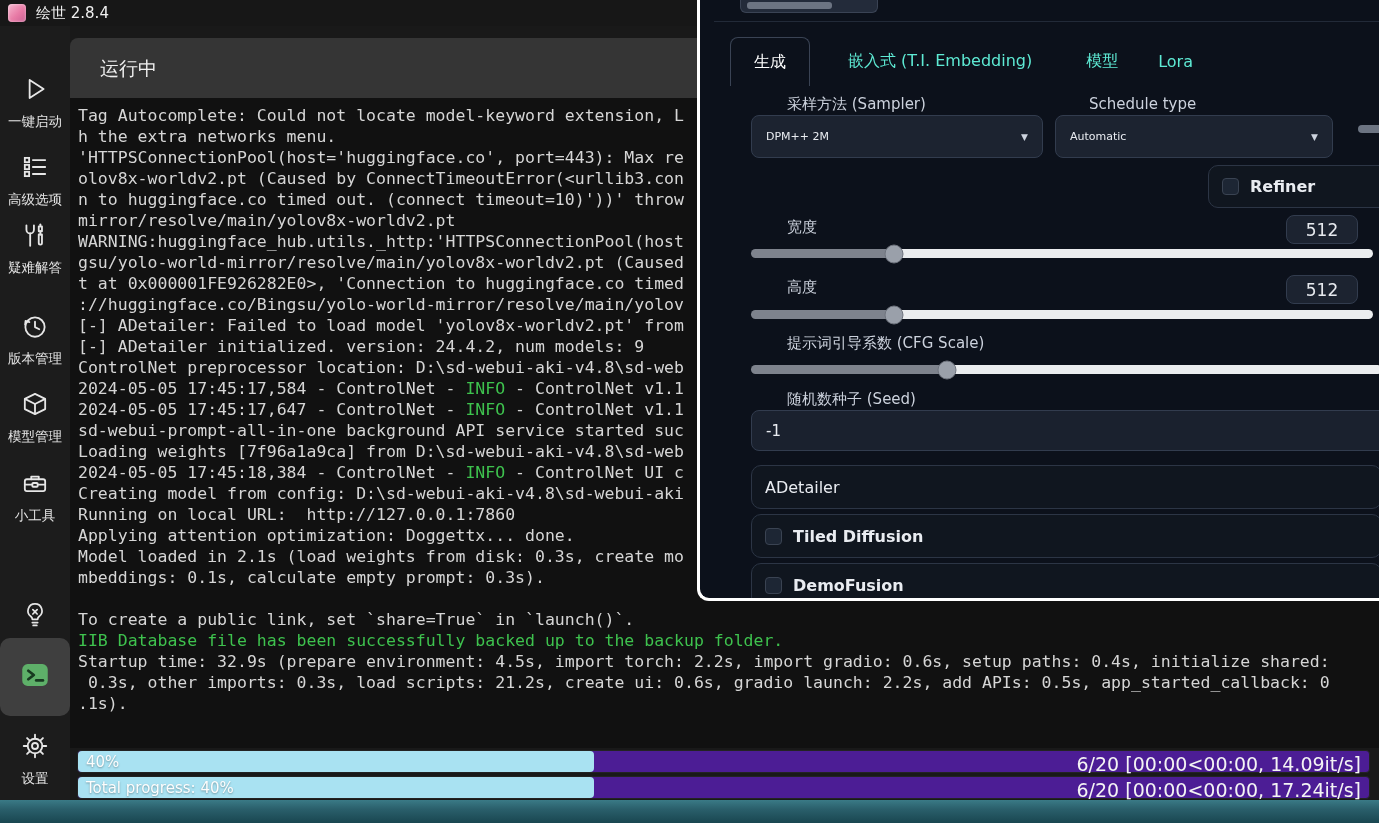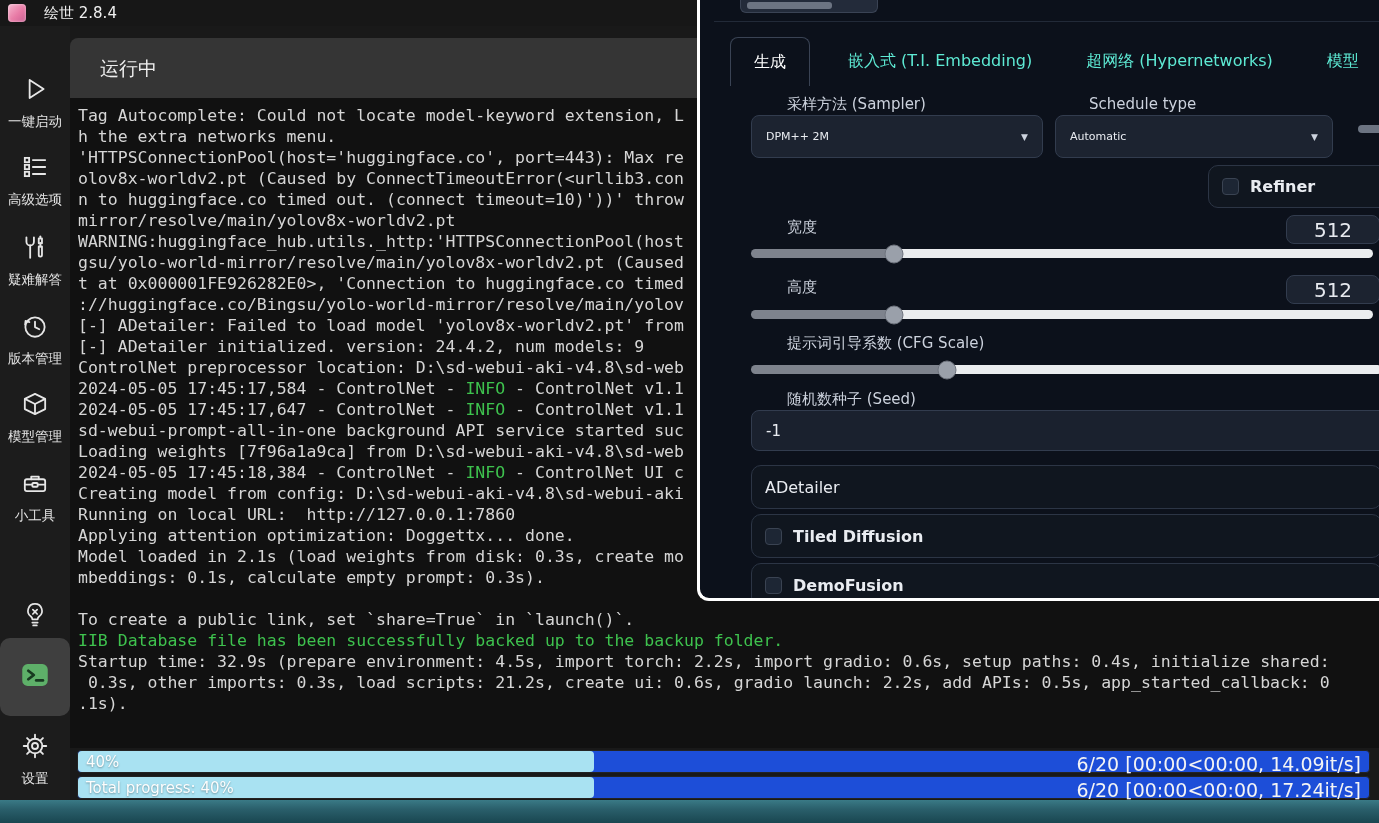--- a/index.html
+++ b/index.html
@@ -1,36 +1,36 @@
 <!DOCTYPE html>
 <html><head>
 <meta charset="utf-8">
 <style>
   * { margin:0; padding:0; box-sizing:border-box; }
   html,body { width:1379px; height:823px; overflow:hidden; }
   body { background:#191919; font-family:"DejaVu Sans","Liberation Sans",sans-serif; position:relative; }
 
   
-  .titlebar { position:absolute; left:0; top:0; width:100%; height:26px; background:#171717; display:flex; align-items:center; padding-left:8px; gap:18px; }
+  .titlebar { position:absolute; left:0; top:0; width:100%; height:26px; background:#171717; display:flex; align-items:center; padding-left:8px; gap:10px; }
   .app-icon { width:18px; height:18px; border-radius:4px; background:linear-gradient(135deg,#f6b8cf 0%,#e87ba6 55%,#c95f92 100%); box-shadow:inset 0 0 3px rgba(255,255,255,.6); }
   .app-title { color:#f0f0f0; font-size:15px; }
 
   .sidebar { position:absolute; left:0; top:26px; width:70px; bottom:23px; background:#1c1c1c; }
   .side-item { position:absolute; left:0; width:70px; display:flex; flex-direction:column; align-items:center; gap:9px; cursor:default; }
   .side-item .lbl { color:#e4e4e4; font-size:13.5px; white-space:nowrap; }
   .side-item svg { display:block; }
   .side-sel { position:absolute; left:0; width:70px; top:638px; height:78px; background:#3f3f3f; border-radius:10px; display:flex; align-items:center; justify-content:center; }
 
   
   .console-header { position:absolute; left:70px; top:38px; right:0; height:60px; background:#353535; border-radius:8px 8px 0 0; color:#efefef; font-size:19px; line-height:60px; padding-left:30px; }
   .console { position:absolute; left:70px; top:98px; right:0; height:650px; background:#111111; color:#d6d6d6; font-family:"DejaVu Sans Mono","Liberation Mono",monospace; font-size:16.5px; line-height:21px; padding:7px 0 0 8px; white-space:pre; overflow:hidden; }
   .cline { height:21px; }
 
   
-  .pbar { position:absolute; left:77px; right:9px; height:23px; background:#1d4ed8; border:1px solid #232323; border-radius:4px; font-size:15px; color:#ffffff; }
+  .pbar { position:absolute; left:77px; right:9px; height:23px; background:#4c1d95; border:1px solid #232323; border-radius:4px; font-size:15px; color:#ffffff; }
   .pbar .fill { position:absolute; left:0; top:0; bottom:0; border-radius:4px; background:#a9e2f2; }
   .pbar .plabel { position:absolute; left:8px; top:2px; color:#fdfdfd; text-shadow:0 1px 2px rgba(0,0,0,.35); font-size:15px; }
   .pbar .pright { position:absolute; right:8px; top:2px; color:#f4f4f4; font-size:19px; }
 
   .desktop-strip { position:absolute; left:0; bottom:0; width:100%; height:23px; background:linear-gradient(180deg,#3a7a86 0%,#2a5f6b 40%,#194650 100%); }
 
   
   .overlay { position:absolute; left:697px; top:0; width:682px; height:601px; background:#0c111b; border-left:3px solid #ffffff; border-bottom:3px solid #ffffff; border-bottom-left-radius:12px; overflow:hidden; }
   .ov-topwidget { position:absolute; left:40px; top:0; width:138px; height:13px; background:#232b3a; border:1px solid #3a4354; border-top:none; border-radius:0 0 6px 6px; }
   .ov-topwidget .bar { position:absolute; left:6px; top:2px; width:85px; height:7px; border-radius:3px; background:#6c7482; }
@@ -44,21 +44,21 @@
   .ov-label { position:absolute; color:#ccd2dd; font-size:15px; white-space:nowrap;margin-left:36px; }
   .dropdown { position:absolute; height:43px; background:#1c2330; border:1px solid #323c4e; border-radius:8px; display:flex; align-items:center; padding:0 14px; }
   .dropdown .dval { color:#e9ecf1; font-size:11px; flex:1; }
   .dropdown .caret { color:#cdd3de; font-size:9px; }
 
   .panel { position:absolute; height:43px; background:#10161f; border:1px solid #2c3545; border-radius:10px; display:flex; align-items:center; padding:0 13px; gap:11px; }
   .panel .ptext { color:#e9ecf1; font-size:16px; font-weight:600; white-space:nowrap; }
   .checkbox { width:17px; height:17px; background:#1d2634; border:1px solid #3a4352; border-radius:4px; flex:none; }
   .collapse { margin-left:auto; color:#ffffff; font-size:14px; }
 
-  .valbox { position:absolute; width:94px; height:29px; background:#1c2330; border:1px solid #323c4e; border-radius:8px; color:#e6e9ee; font-size:20px; display:flex; align-items:center; justify-content:center; }
+  .valbox { position:absolute; width:72px; height:29px; background:#1c2330; border:1px solid #323c4e; border-radius:8px; color:#e6e9ee; font-size:17px; display:flex; align-items:center; justify-content:center; }
   .slider { position:absolute; height:9px; border-radius:5px; background:linear-gradient(to right,#7e838d 0,#7e838d var(--p),#ebedef var(--p),#ebedef 100%); }
   .slider .thumb { position:absolute; left:var(--p); top:50%; transform:translate(-50%,-50%); width:19px; height:19px; border-radius:50%; background:#9aa0aa; border:1px solid #6f747e; }
   .ministrack { position:absolute; height:8px; border-radius:4px; background:#6c7482; }
 
   .seedbox { position:absolute; height:41px; background:#1a212e; border:1px solid #323c4e; border-radius:8px; color:#e9ecf1; font-size:15px; padding:0 14px; width:640px; outline:none; font-family:"DejaVu Sans","Liberation Sans",sans-serif; }
 </style>
 </head>
 <body>
 
 <div class="titlebar">
@@ -84,21 +84,21 @@
           <line x1="12" y1="7.5" x2="23.5" y2="7.5"></line>
           <rect x="4.5" y="12" width="4" height="4"></rect>
           <line x1="12" y1="14" x2="23.5" y2="14"></line>
           <rect x="4.5" y="18.5" width="4" height="4"></rect>
           <line x1="12" y1="20.5" x2="23.5" y2="20.5"></line>
         </svg>
       </span>
     <span class="lbl">高级选项</span>
   </div>
 
-  <div class="side-item" style="top:206px;">
+  <div class="side-item" style="top:194px;">
     <span>
         <svg width="30" height="30" viewBox="0 0 28 28" fill="none" stroke="#e6e6e6" stroke-width="1.7" stroke-linecap="round" stroke-linejoin="round">
           <path d="M6 5 v4 a3.5 3.5 0 0 0 7 0 V5"></path>
           <path d="M9.5 12.5 V24"></path>
           <path d="M19 4 v2"></path>
           <path d="M17.5 6 h3 v4.5 h-3 z"></path>
           <path d="M19 10.5 v3"></path>
           <path d="M17.5 13.5 h3 v8 a1.5 1.5 0 0 1 -3 0 z"></path>
         </svg>
       </span>
@@ -198,21 +198,20 @@
 <div class="overlay">
 
   <div class="ov-topwidget">
       <div class="bar"></div>
     </div>
   <div class="ov-divider"></div>
 
   <div class="tabs">
     <div class="tab sel">生成</div>
     <div class="tab gap">嵌入式 (T.I. Embedding)</div>
-    <div class="tab gap">超网络 (Hypernetworks)</div>
     <div class="tab gap">模型</div>
     <div class="tab">Lora</div>
   </div>
 
   <div class="ov-label" style="left:51px; top:95px;">采样方法 (Sampler)</div>
   <div class="ov-label" style="left:353px; top:95px;">Schedule type</div>
   <div class="ov-label" style="left:658px; top:95px;">迭代</div>
 
   <div class="dropdown" style="left:51px; top:115px; width:292px;">
     <span class="dval">DPM++ 2M</span>

